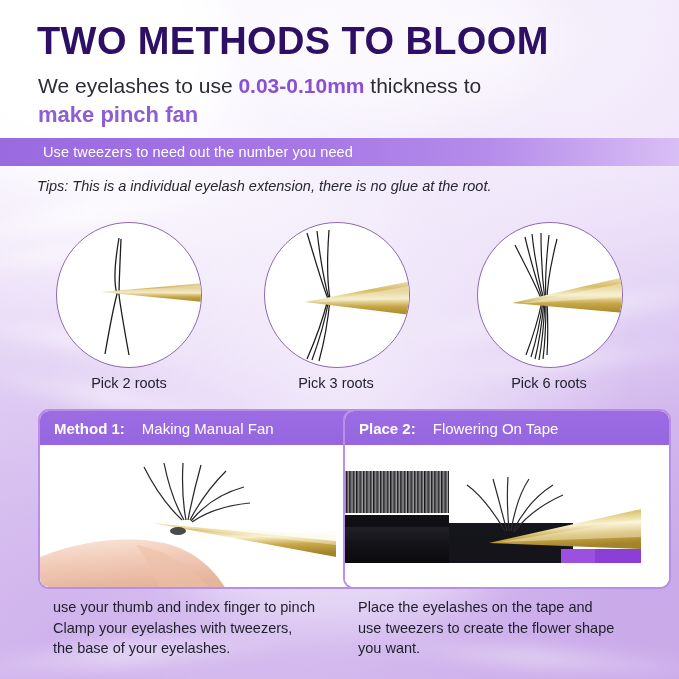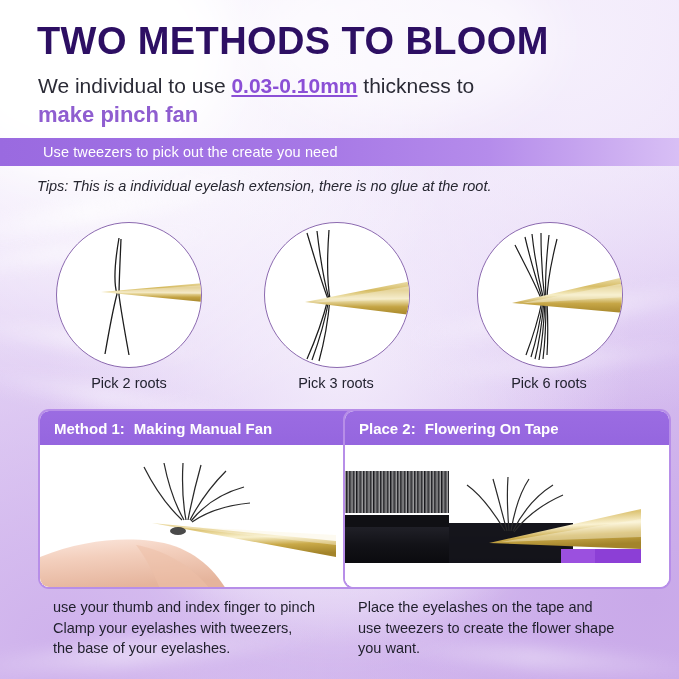--- a/index.html
+++ b/index.html
@@ -46,21 +46,21 @@
   }
   .subline{
     position:absolute;left:38px;top:70px;
     font-size:21px;color:#2b2b36;line-height:1.48;white-space:nowrap;
   }
   .sub2{
     position:absolute;left:38px;top:99px;
     font-size:22px;line-height:1.48;white-space:nowrap;
     font-weight:bold;color:#8f5ed0;
   }
-  .hl{color:#8b4fd6;font-weight:bold;text-decoration:underline;}
+  .hl{color:#8b4fd6;font-weight:bold;}
 
   
   .banner{
     position:absolute;left:0;top:138px;width:679px;height:28px;
     background:linear-gradient(90deg,#9a6ae0 0%,#9f70e3 22%,#a779e6 48%,#b58ceb 72%,#c9a9f0 88%,#d8bff5 100%);
     display:flex;align-items:center;
   }
   .banner span{
     color:#ffffff;font-size:14.5px;margin-left:43px;letter-spacing:.1px;
   }
@@ -98,21 +98,21 @@
   }
   .p1{left:38px;}
   .p2{left:343px;}
   .phead{
     height:34px;
     background:linear-gradient(180deg,#9b6ce2 0%,#9566df 100%);
     display:flex;align-items:center;padding-left:14px;
     border-radius:8px 8px 0 0;
   }
   .phead b{color:#ffffff;font-size:15px;font-weight:bold;}
-  .phead i{color:#ffffff;font-size:15px;font-style:normal;margin-left:9px;font-weight:bold;}
+  .phead i{color:#ffffff;font-size:15px;font-style:normal;margin-left:17px;}
   .pbody{position:relative;height:144px;background:#ffffff;overflow:hidden;}
 
   
   .bcap{
     position:absolute;top:597px;width:300px;
     font-size:14.5px;color:#1f1f2b;line-height:1.42;
   }
   .b1{left:53px;}
   .b2{left:358px;}
   .bcap div{white-space:nowrap;}
@@ -134,26 +134,26 @@
   <div class="streak s7"></div>
   <div class="streak s8"></div>
   <div class="streak s9"></div>
 </div>
 
 <div class="layer">
 
   <div class="title">TWO METHODS TO BLOOM</div>
 
   <div class="subline">
-    <span>We individual to use </span><span class="hl">0.03-0.10mm</span><span> thickness to</span>
+    <span>We eyelashes to use </span><span class="hl">0.03-0.10mm</span><span> thickness to</span>
   </div>
   <div class="sub2">make pinch fan</div>
 
   <div class="banner">
-    <span>Use tweezers to pick out the create you need</span>
+    <span>Use tweezers to need out the number you need</span>
   </div>
 
   <div class="tips">Tips: This is a individual eyelash extension, there is no glue at the root.</div>
 
   <div class="circles">
 
     <div class="circ-wrap c1">
       <div class="circle">
         <svg width="146" height="146" viewBox="0 0 146 146">
           <defs>

